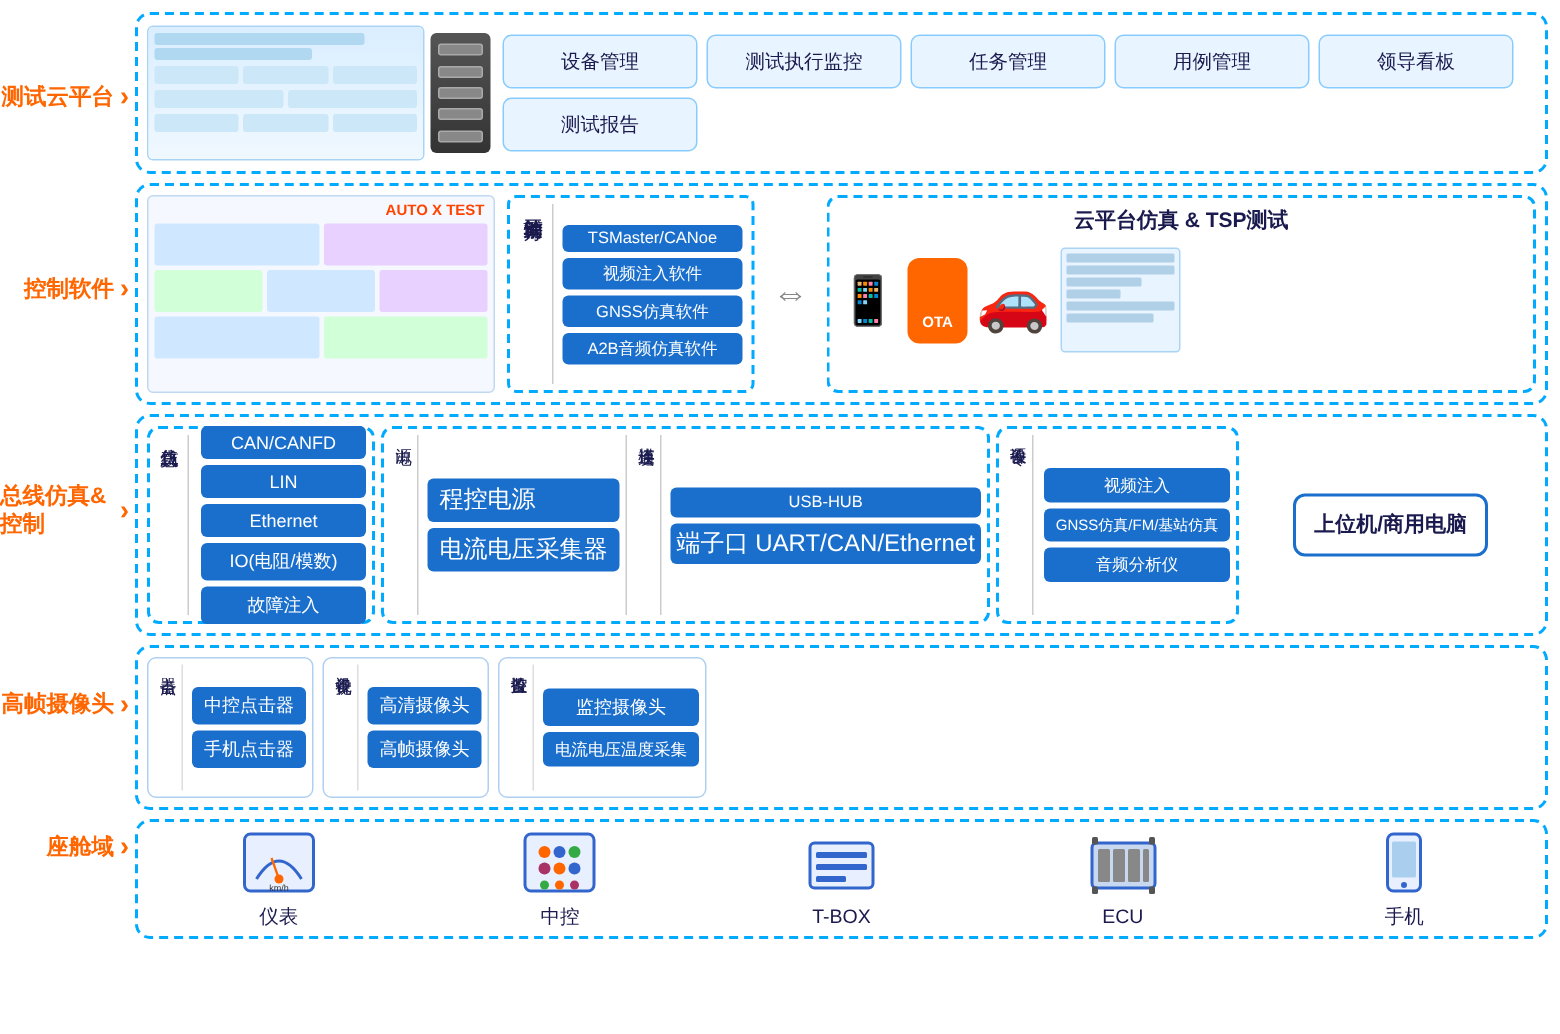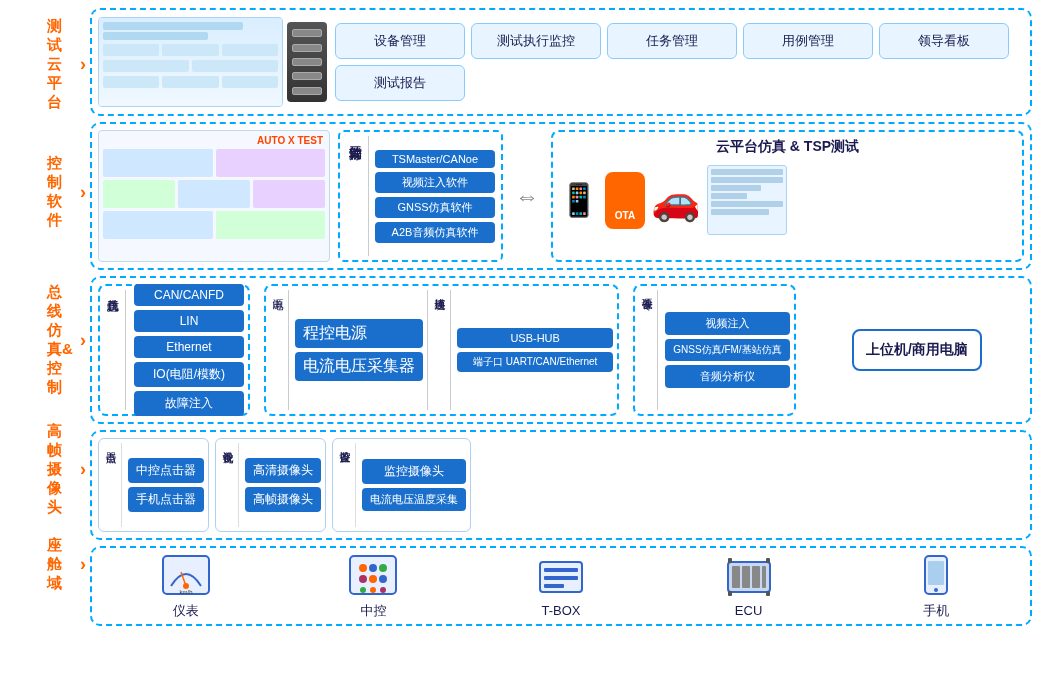--- a/index.html
+++ b/index.html
@@ -30,21 +30,20 @@
 
     .left-label {
       display: flex;
       align-items: center;
       justify-content: center;
       color: #ff6600;
       font-size: 16px;
       font-weight: bold;
       writing-mode: horizontal-tb;
       position: relative;
-      padding-left: 47px;
     }
 
     .left-label::after {
       content: '';
       position: absolute;
       right: 0;
       width: 2px;
       background: #ff6600;
     }
 
@@ -307,21 +306,21 @@
       background: #b0d0e8;
       border-radius: 1px;
     }
 
     
     .section-bus {
       height: 148px;
       display: flex;
       flex-direction: row;
       padding: 6px;
-      gap: 14px;
+      gap: 4px;
       align-items: stretch;
     }
 
     .bus-label-vertical {
       writing-mode: vertical-rl;
       text-orientation: mixed;
       font-size: 12px;
       color: #1a1a4e;
       display: flex;
       align-items: center;
@@ -730,21 +729,21 @@
           <div class="power-items">
             <div class="power-item">程控电源</div>
             <div class="power-item">电流电压采集器</div>
           </div>
         </div>
 
         <div class="connect-section">
           <span class="connect-label">连通模块</span>
           <div class="connect-items">
             <div class="connect-item">USB-HUB</div>
-            <div class="connect-item" style="font-size:10px;padding:3px 16px;">端子口
+            <div class="connect-item" style="font-size:16px;padding:3px 4px;">端子口
 UART/CAN/Ethernet</div>
           </div>
         </div>
       </div>
 
       <div class="bus-outer-border">
         <span class="special-label">专项设备</span>
         <div class="special-items">
           <div class="special-item">视频注入</div>
           <div class="special-item" style="font-size:10px;">GNSS仿真/FM/基站仿真</div>

